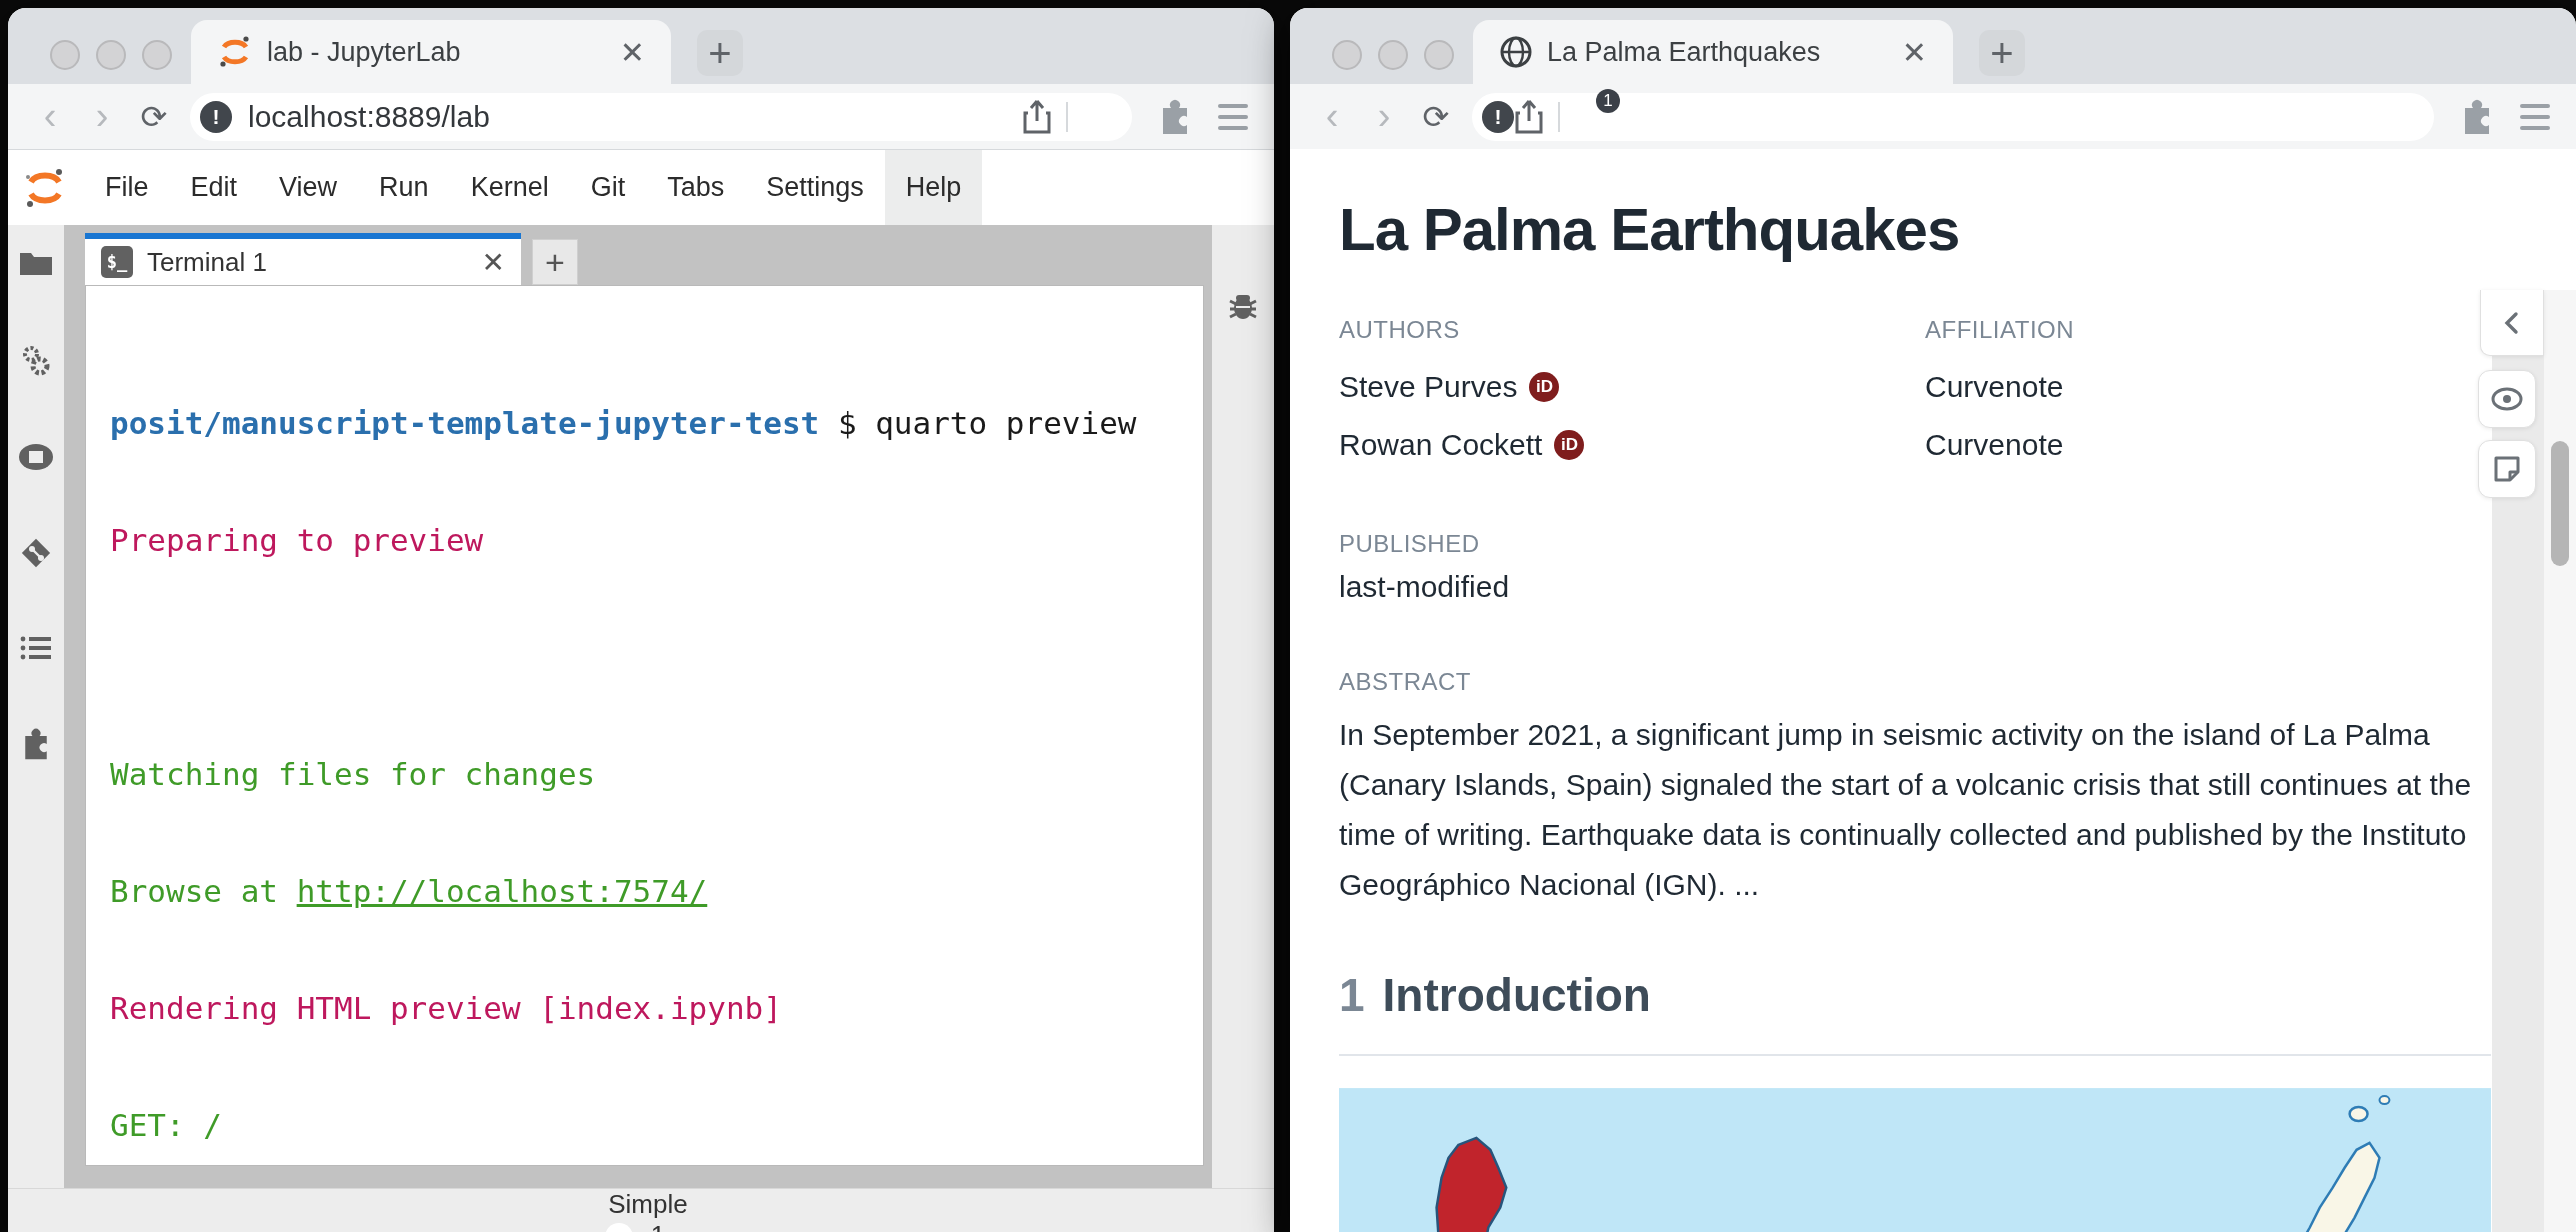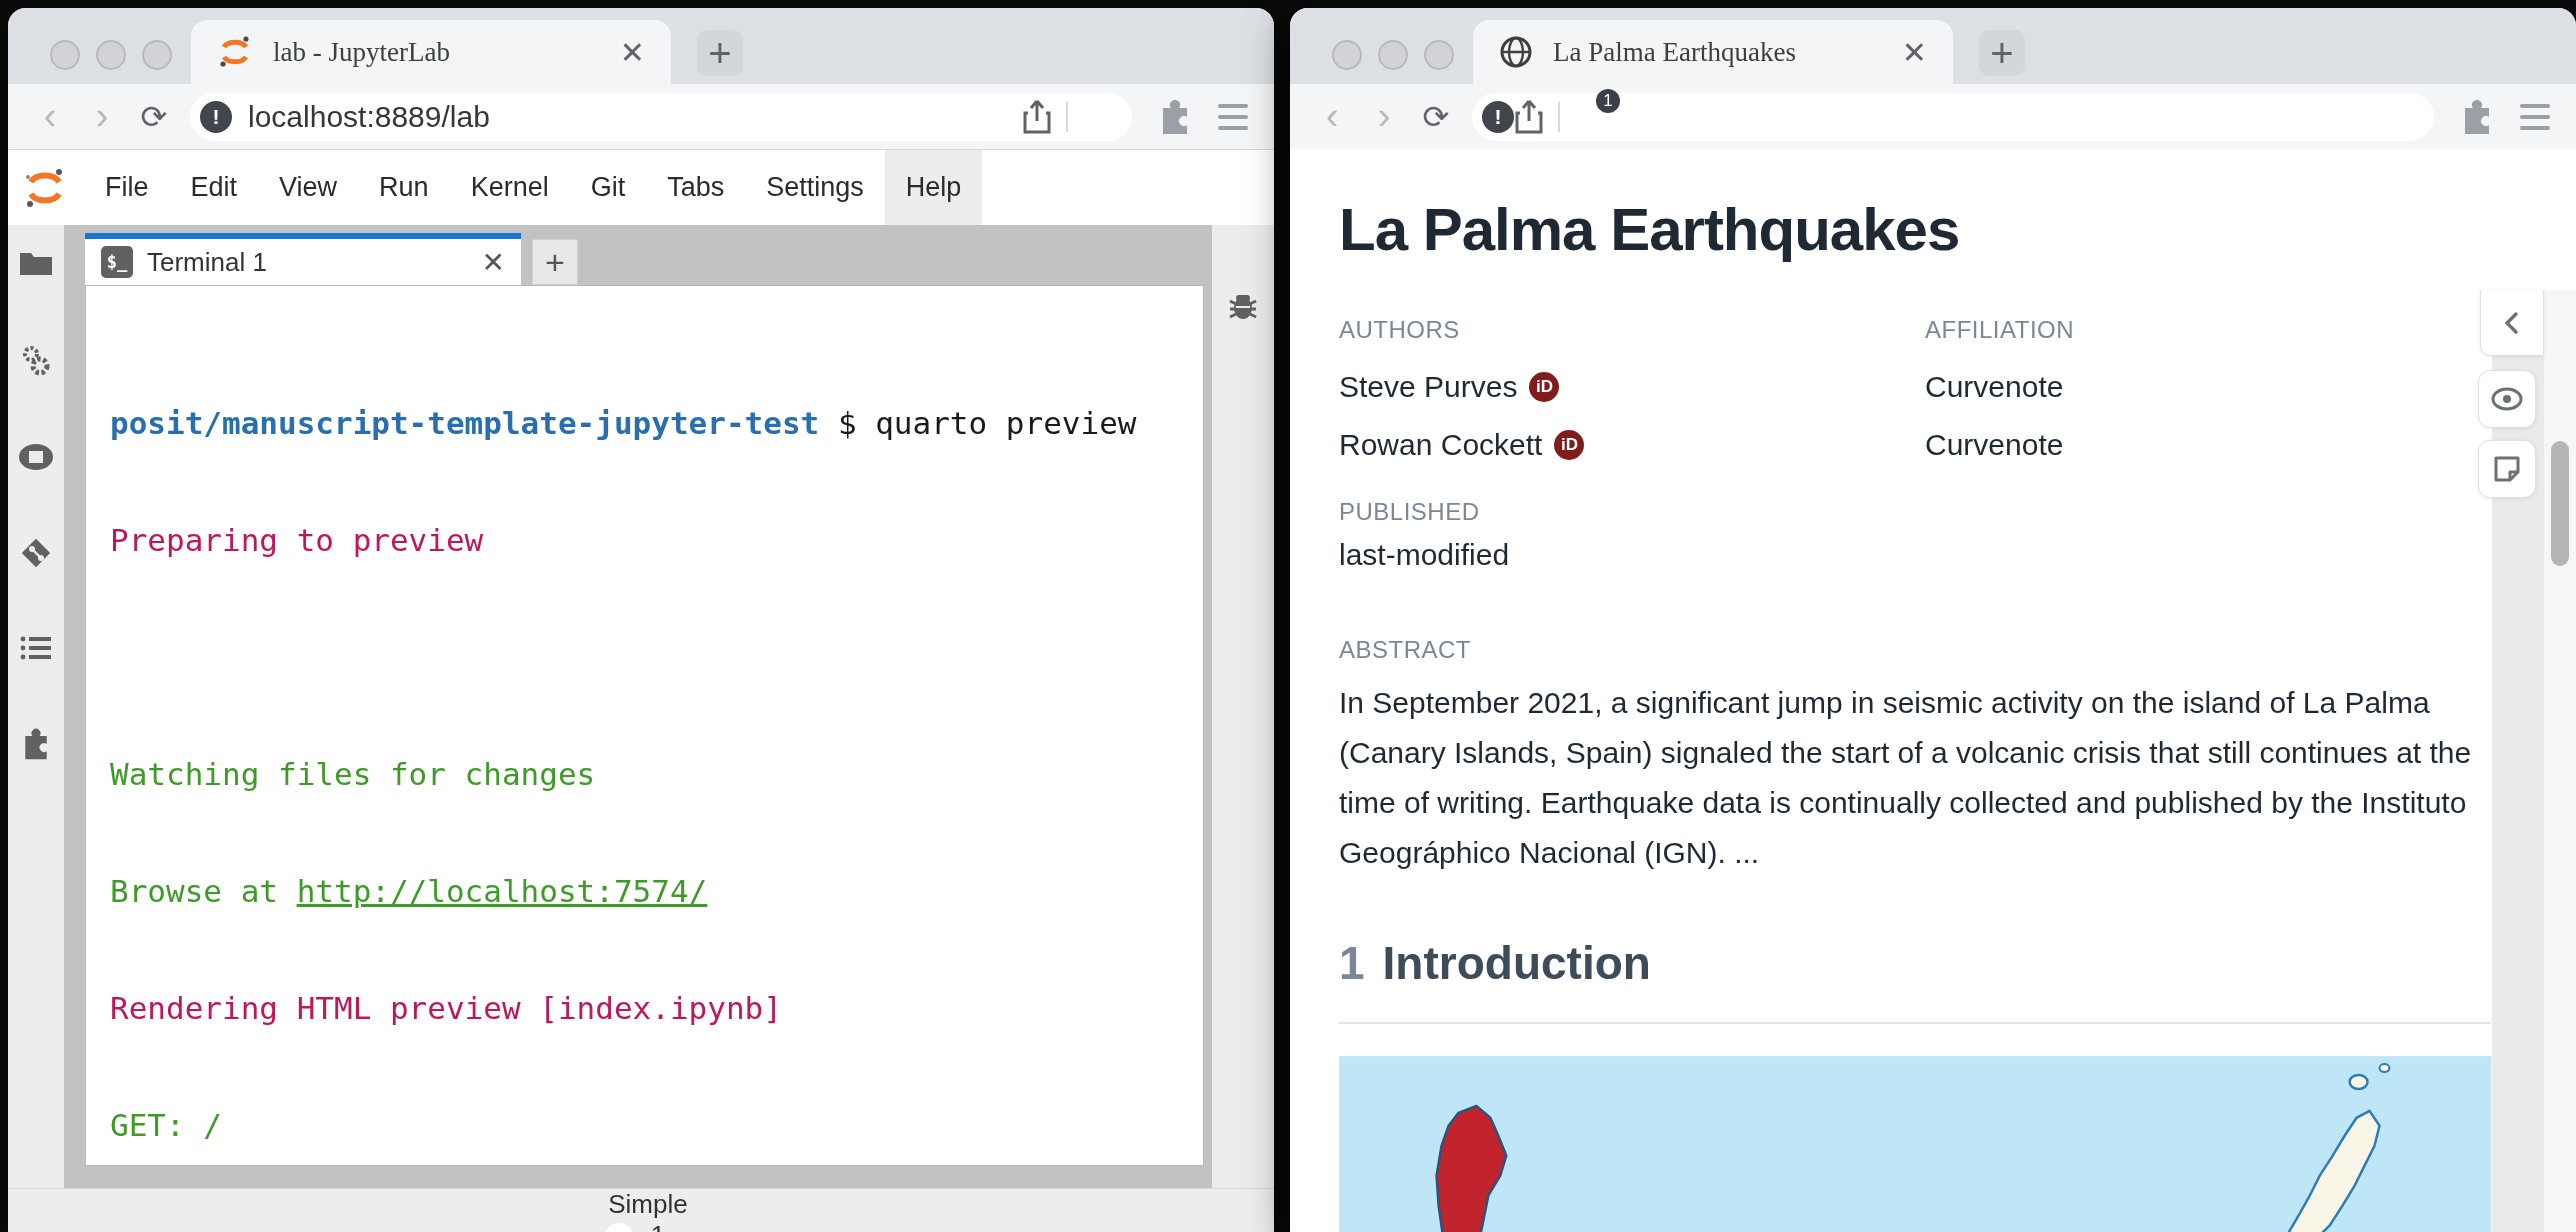--- a/index.html
+++ b/index.html
@@ -10,21 +10,21 @@
   #win-left  { left:8px;    width:1266px; }
   #win-right { left:1290px; width:1286px; }
 
   
   .tabstrip { position:relative; height:76px; background:#dcdfe3; }
   .traffic { position:absolute; top:32px; left:42px; display:flex; gap:16px; }
   .traffic span { width:30px; height:30px; border-radius:50%; background:#d3d3d5; border:2px solid #b9b9bb; }
   .tab { position:absolute; left:183px; top:12px; width:480px; height:64px;
          background:#f4f5f6; border-radius:16px 16px 0 0; display:flex; align-items:center;
          padding:0 20px 0 26px; }
-  .tab .title { flex:1; font-size:27px; color:#3c4043; white-space:nowrap; overflow:hidden; margin-left:20px;font-family:Liberation Serif, serif;}
+  .tab .title { flex:1; font-size:27px; color:#3c4043; white-space:nowrap; overflow:hidden; margin-left:14px;}
   .tab .close { font-size:30px; color:#5f6368; padding:0 6px; }
   .newtab { position:absolute; left:689px; top:22px; width:46px; height:46px; border-radius:10px;
             display:flex; align-items:center; justify-content:center; font-size:40px; color:#5f6368;
             background:#d4d7da; }
   .toolbar { height:66px; background:#f4f5f6; display:flex; align-items:center;
              border-bottom:1px solid #d6d9dc; padding:0 16px; }
   .navbtn { width:52px; text-align:center; font-size:38px; color:#b6b9bd; }
   .navbtn.reload { color:#5f6368; font-size:32px; }
   .urlpill { flex:1; height:48px; background:#fff; border-radius:24px; margin:0 10px;
              display:flex; align-items:center; padding:0 14px 0 10px; }
@@ -87,21 +87,21 @@
 
   
   .page { position:absolute; top:141px; left:0; right:0; bottom:0; background:#fff; }
   .article { position:absolute; left:49px; top:0; width:1152px; }
   .a-title { margin-top:46px; font-size:60px; font-weight:700; letter-spacing:-1px; color:#1f2933; }
   .meta-grid { display:grid; grid-template-columns:586px 1fr; margin-top:52px; row-gap:8px; }
   .m-label { font-size:24px; color:#7b8794; letter-spacing:0.5px; margin-bottom:10px; }
   .m-row { font-size:30px; color:#1f2933; display:flex; align-items:center; gap:12px; height:50px; }
   .orcid { width:30px; height:30px; border-radius:50%; background:#7f1d1d; color:#fff; font-size:17px;
            font-weight:bold; display:flex; align-items:center; justify-content:center; font-style:normal; }
-  .pub-block { margin-top:28px; }
+  .pub-block { margin-top:60px; }
   .pub-val { font-size:30px; color:#1f2933; margin-top:12px; }
   .abs-block { margin-top:64px; }
   .abs-text { font-size:30px; line-height:50px; color:#1f2933; margin-top:14px; }
   .sec-h { margin-top:58px; font-size:46px; font-weight:700; }
   .sec-h .num { color:#7b8794; margin-right:18px; }
   .sec-h .txt { color:#3e4c59; }
   .divider { margin-top:32px; height:2px; background:#e1e5ea; }
   .mapwrap { margin-top:32px; height:271px; }
   .sidestrip { position:absolute; right:32px; top:141px; bottom:0; width:52px; background:#eaeaea; }
   .scrolltrack { position:absolute; right:0; top:141px; bottom:0; width:32px; background:#f6f6f6; }

